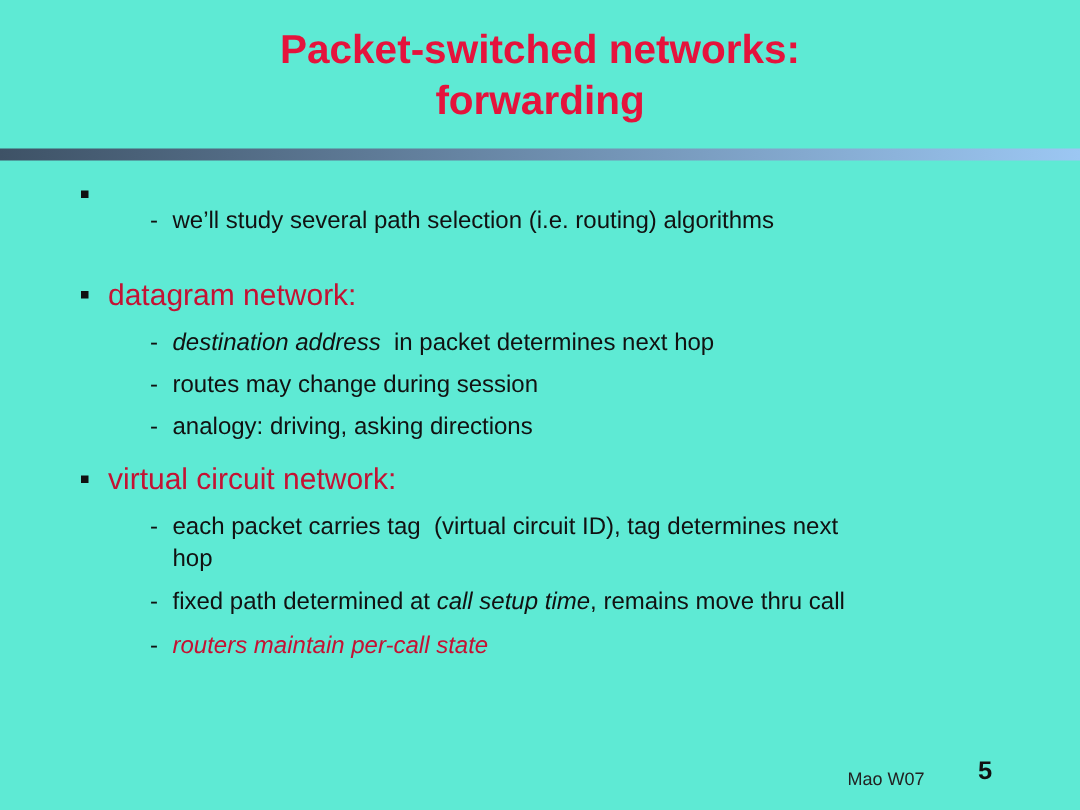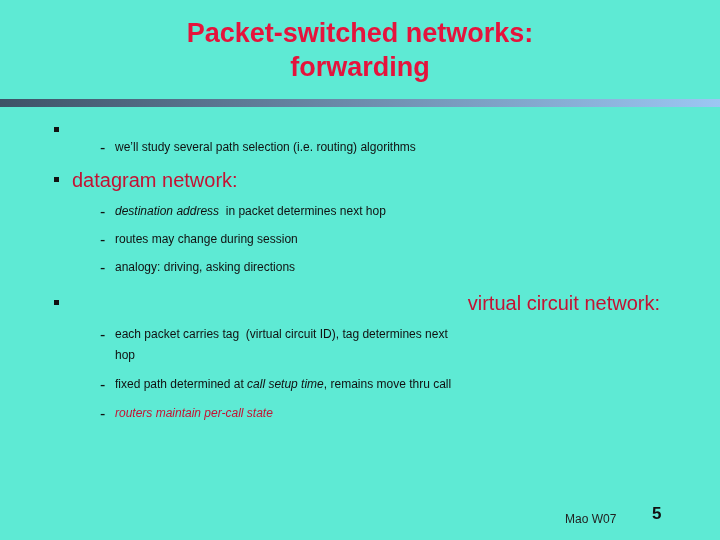--- a/index.html
+++ b/index.html
@@ -71,33 +71,33 @@
     padding-right: 16px;
   }
   .dash {
     flex: 0 0 auto;
     width: 15px;
     font-size: 16px;
     line-height: 21px;
   }
   .stext {
     margin: 0;
-    font-size: 12px;
+    font-size: 16px;
     line-height: 21px;
     white-space: pre-line;
   }
   .seg-italic { font-style: italic; }
   .seg-red-italic { color: #c41233; font-style: italic; }
   .m-b1  { margin-top: 5px; }
   .m-s1a { margin-top: 5px; }
-  .m-b2  { margin-top: 9px; }
+  .m-b2  { margin-top: 26px; }
   .m-s2a { margin-top: 8px; }
   .m-s2b { margin-top: 7px; }
   .m-s2c { margin-top: 7px; }
-  .m-b3  { margin-top: 12px; justify-content: space-between; }
+  .m-b3  { margin-top: 12px; }
   .m-s3a { margin-top: 8px; }
   .m-s3b { margin-top: 8px; }
   .m-s3c { margin-top: 8px; }
   .footer-course {
     position: absolute;
     top: 512px;
     left: 565px;
     font-size: 12px;
     color: #222222;
   }

